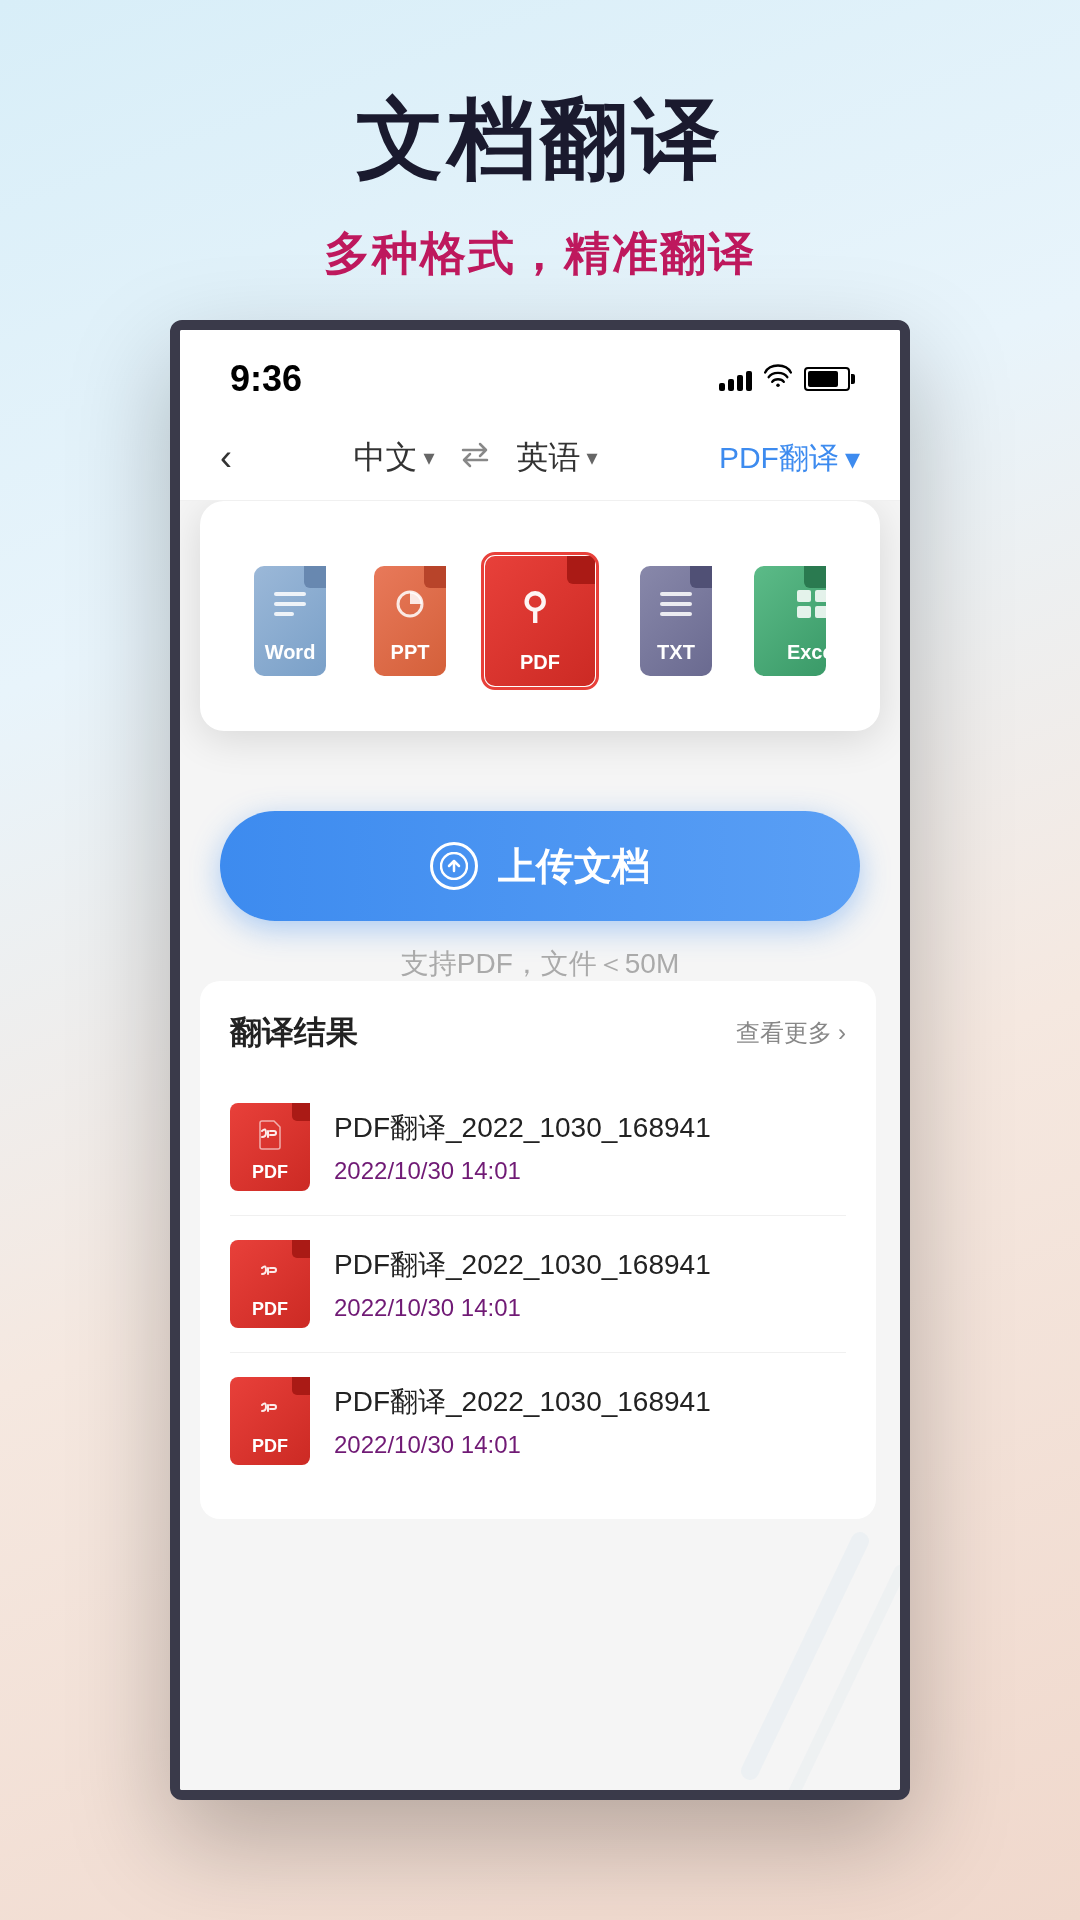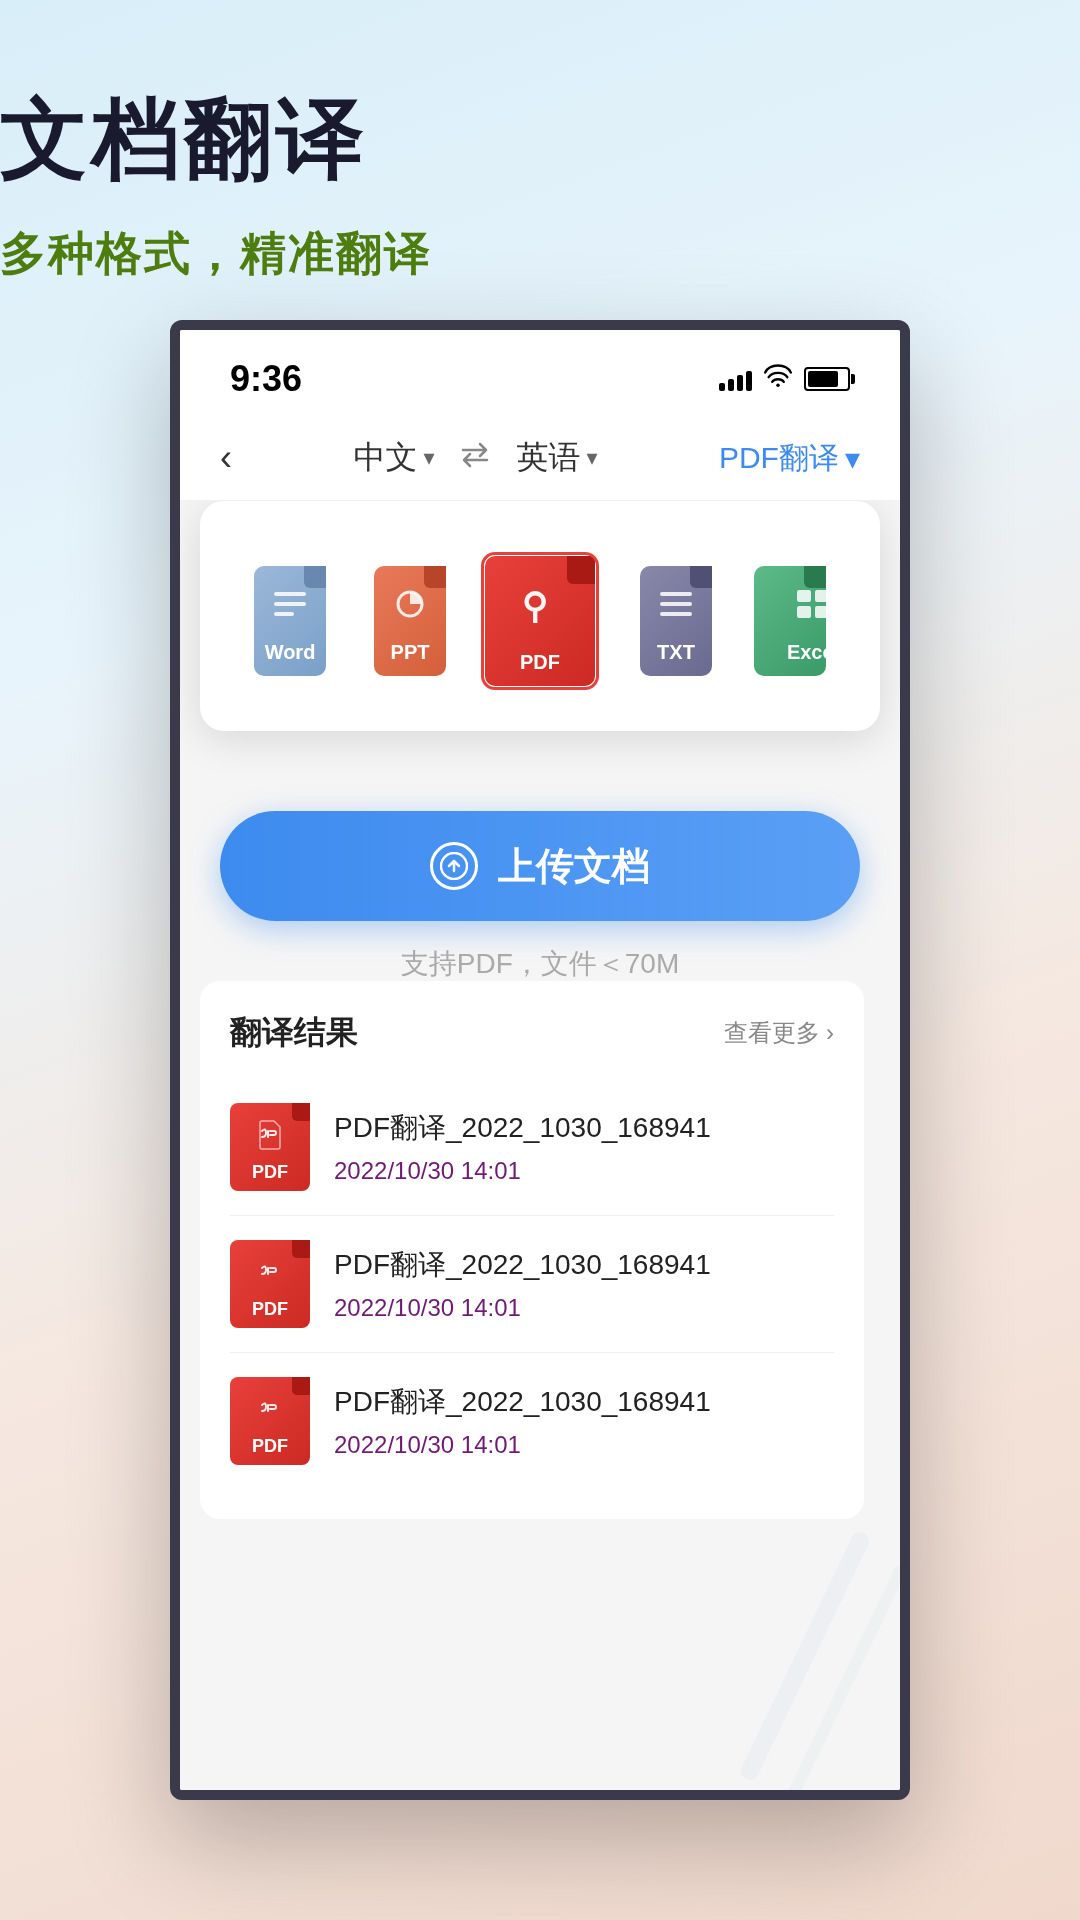--- a/index.html
+++ b/index.html
@@ -9,37 +9,38 @@
       width: 1080px;
       height: 1920px;
       overflow: hidden;
       font-family: -apple-system, 'PingFang SC', 'Helvetica Neue', sans-serif;
       background: linear-gradient(160deg, #d8eef8 0%, #e8f4fb 30%, #f5e8e0 60%, #f0d8cc 100%);
       position: relative;
     }
 
     
     .hero-section {
+      text-align: center;
       padding-top: 80px;
       position: relative;
       z-index: 1;
     }
 
     .hero-title {
       font-size: 88px;
       font-weight: 900;
       color: #1a1a2e;
       letter-spacing: 4px;
       margin-bottom: 24px;
     }
 
     .hero-subtitle {
       font-size: 46px;
       font-weight: 600;
-      color: #4d7c0f;
+      color: #be185d;
       letter-spacing: 2px;
     }
 
     
     .phone-mockup {
       position: absolute;
       top: 320px;
       left: 50%;
       transform: translateX(-50%);
       width: 740px;
@@ -337,21 +338,21 @@
     .upload-hint {
       font-size: 28px;
       color: #aaa;
     }
 
     
     .results-section {
       position: absolute;
       top: 480px;
       left: 0;
-      right: 16px;
+      right: 4px;
       background: #fff;
       margin: 0 20px;
       border-radius: 20px;
       padding: 30px;
     }
 
     .results-header {
       display: flex;
       justify-content: space-between;
       align-items: center;
@@ -587,21 +588,21 @@
     <div class="upload-section">
       <div class="upload-btn">
         <div class="upload-btn-icon">
           <svg width="28" height="28" viewBox="0 0 28 28">
             <circle cx="14" cy="14" r="13" stroke="#fff" stroke-width="2.5" fill="none"></circle>
             <path d="M14 19 V9 M9 14 L14 9 L19 14" stroke="#fff" stroke-width="2.5" fill="none" stroke-linecap="round" stroke-linejoin="round"></path>
           </svg>
         </div>
         <span class="upload-btn-text">上传文档</span>
       </div>
-      <span class="upload-hint">支持PDF，文件＜70M</span>
+      <span class="upload-hint">支持PDF，文件＜50M</span>
     </div>
 
     <div class="results-section">
       <div class="results-header">
         <span class="results-title">翻译结果</span>
         <div class="see-more">
           <span>查看更多</span>
           <span>›</span>
         </div>
       </div>

